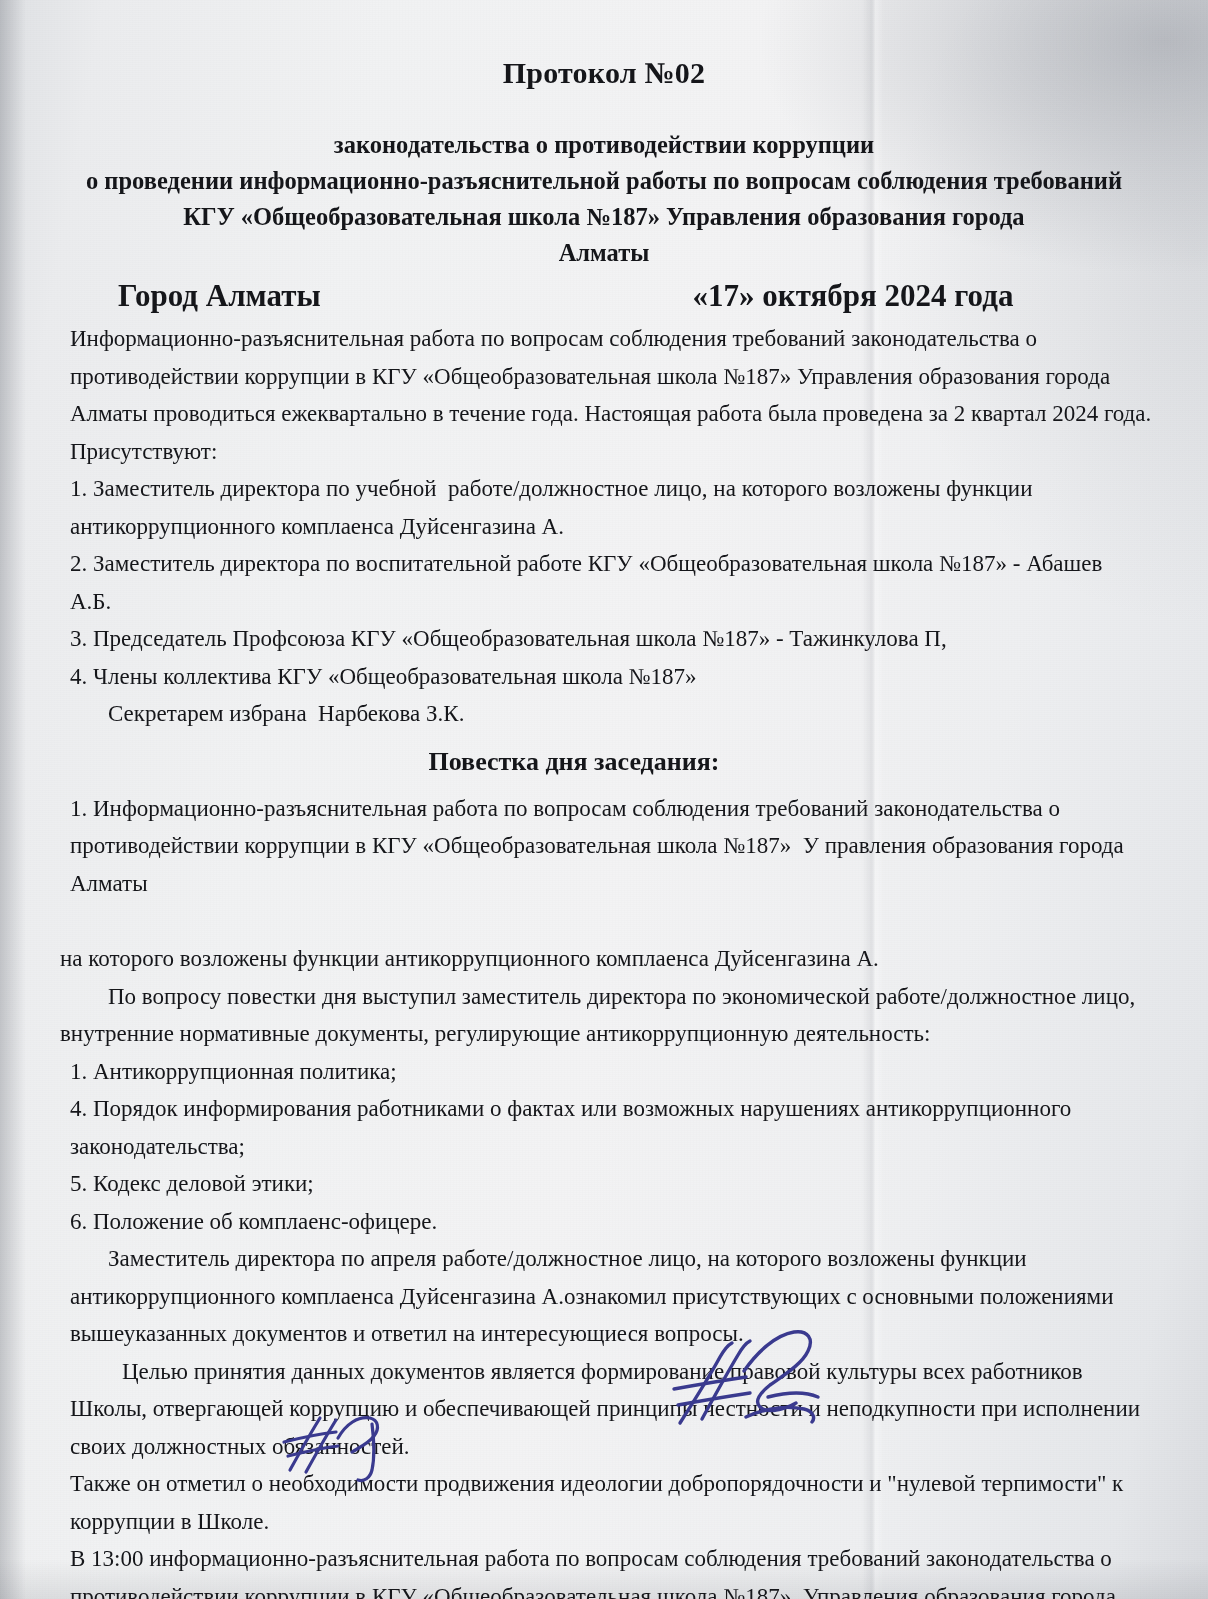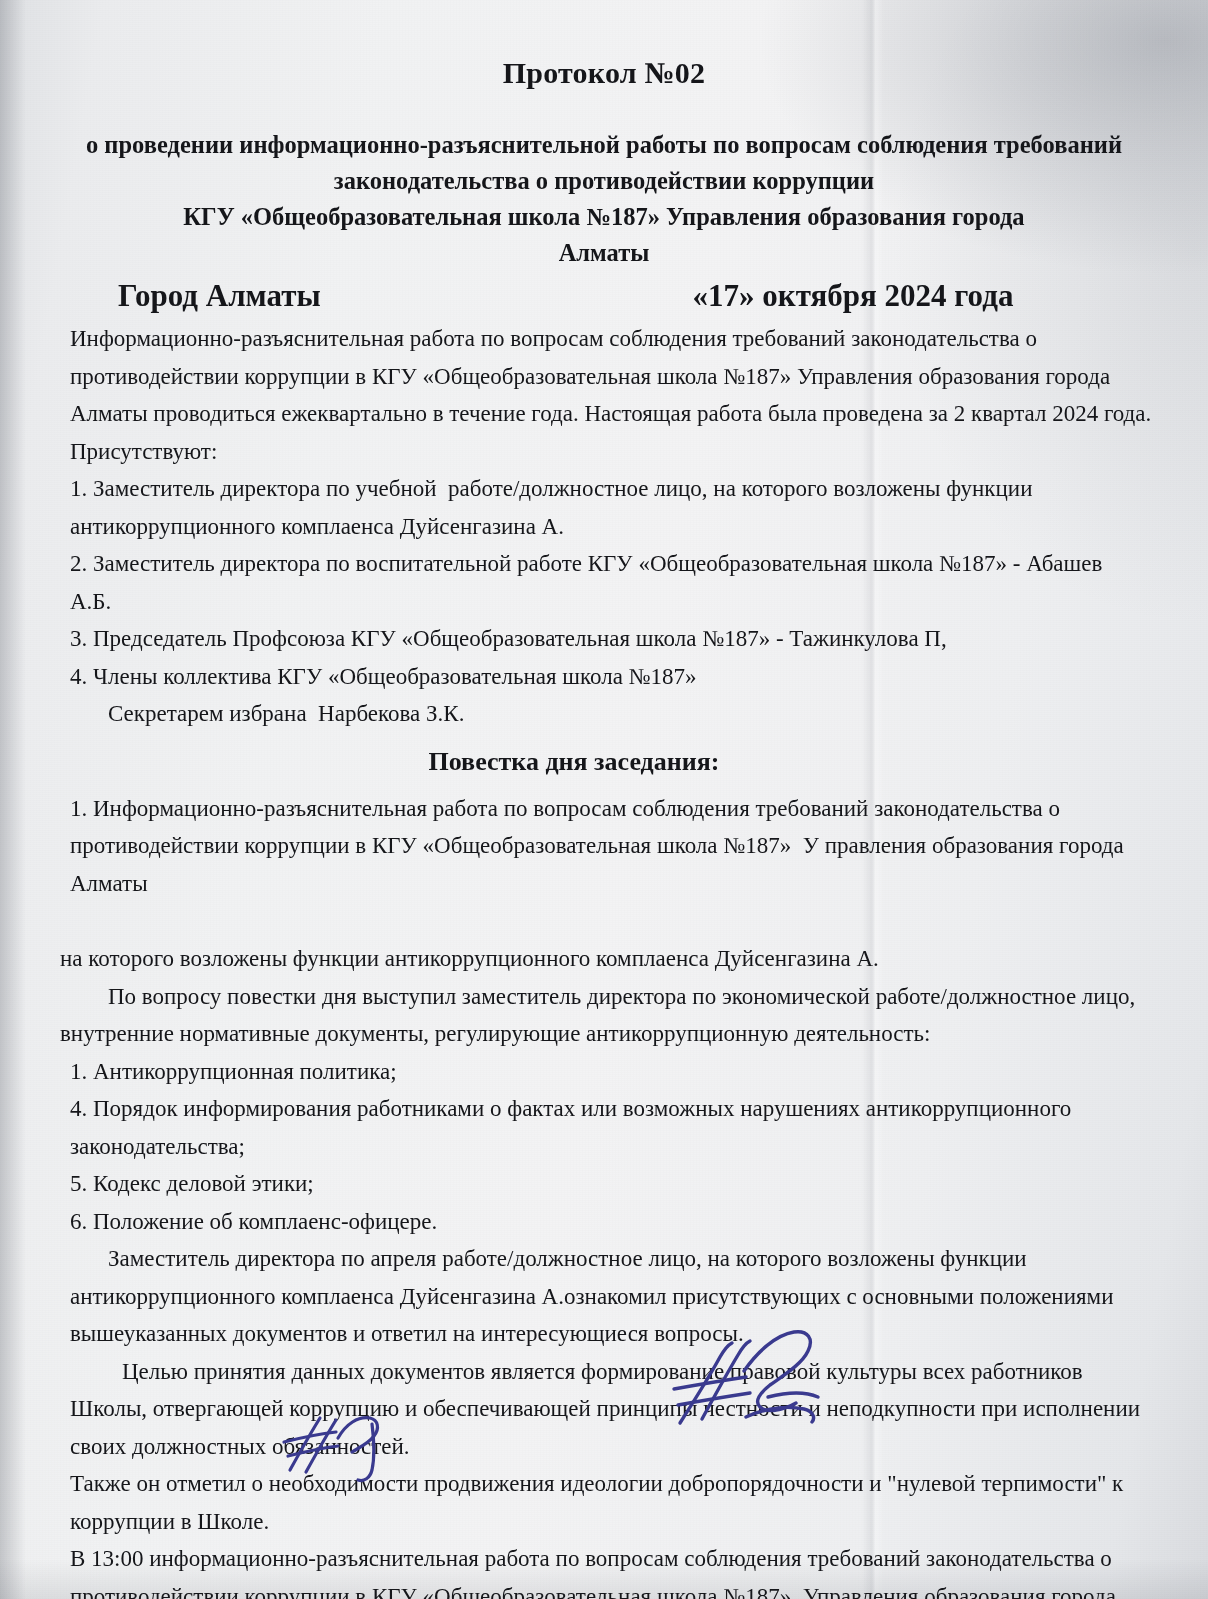--- a/index.html
+++ b/index.html
@@ -123,22 +123,22 @@
   <div id="shadow-bottom"></div>
 
   <div id="content">
 
     <div style="height:44px"></div>
     <h1 class="doc-title">Протокол №02</h1>
 
     <div style="height:25px"></div>
 
     <div>
+      <div class="doc-subtitle">законодательства о противодействии коррупции</div>
       <div class="doc-subtitle">о проведении информационно-разъяснительной работы по вопросам соблюдения требований</div>
-      <div class="doc-subtitle">законодательства о противодействии коррупции</div>
       <div class="doc-subtitle">КГУ «Общеобразовательная школа №187» Управления образования города</div>
       <div class="doc-subtitle">Алматы</div>
     </div>
 
     <div style="height:7px"></div>
 
     <div class="place-date">
       <span class="city">Город Алматы</span>
       <span class="date">«17» октября 2024 года</span>
     </div>

